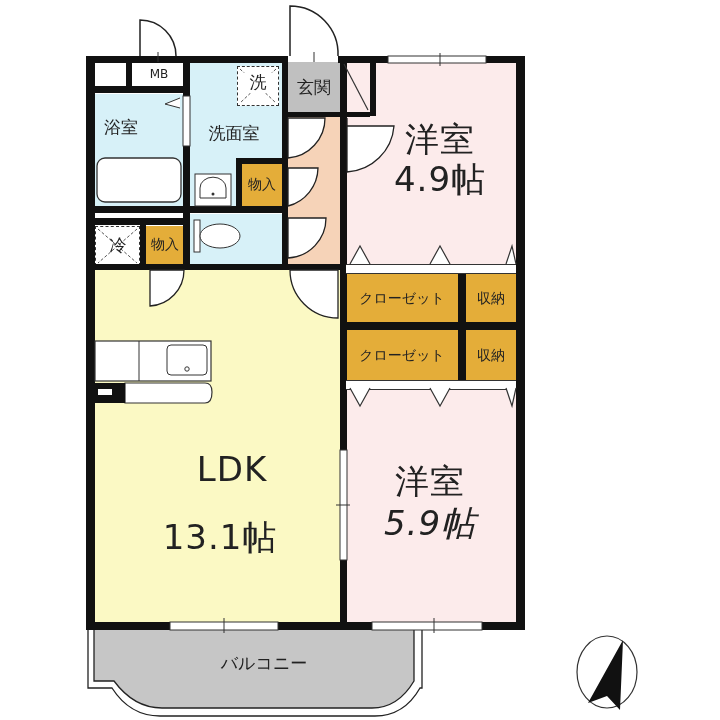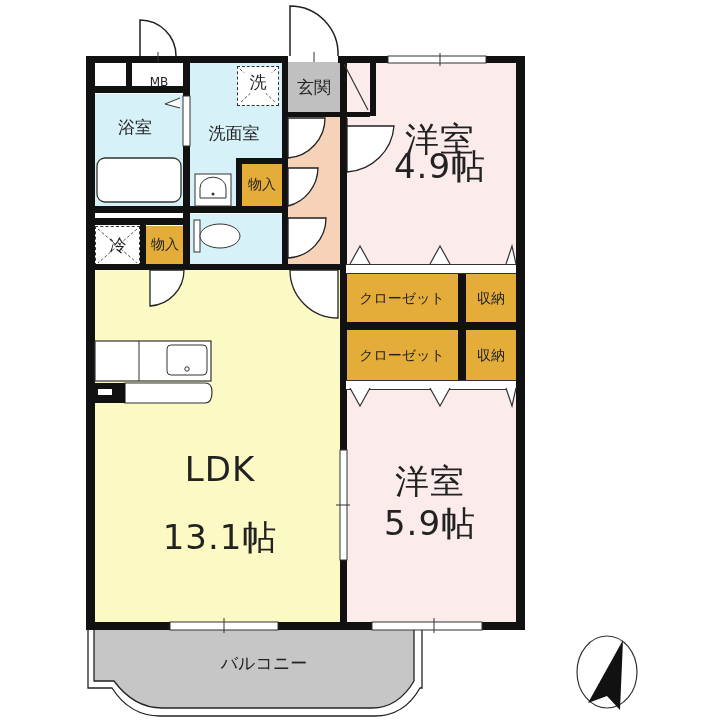--- a/index.html
+++ b/index.html
@@ -125,39 +125,39 @@
   <rect x="95" y="383" width="30" height="20" fill="#111"></rect>
   <rect x="98" y="389" width="14" height="6" fill="#fff"></rect>
 
   <line x1="240" y1="69" x2="276" y2="103" stroke="#555" stroke-dasharray="3,2"></line>
   <line x1="276" y1="69" x2="240" y2="103" stroke="#555" stroke-dasharray="3,2"></line>
 
   <line x1="98" y1="229" x2="137" y2="263" stroke="#555" stroke-dasharray="3,2"></line>
   <line x1="137" y1="229" x2="98" y2="263" stroke="#555" stroke-dasharray="3,2"></line>
 </svg>
 
-<div class="lbl tiny" style="left:135px;top:68px;width:48px;margin-top:8px;">MB</div>
-<div class="lbl med" style="left:100px;top:118px;width:70px;">浴室</div>
+<div class="lbl tiny" style="left:135px;top:68px;width:48px;">MB</div>
+<div class="lbl med" style="left:86px;top:118px;width:70px;">浴室</div>
 <div class="lbl med" style="left:192px;top:124px;width:84px;">洗面室</div>
 <div class="lbl med" style="left:242px;top:73px;width:32px;background:#fff;">洗</div>
 <div class="lbl med" style="left:288px;top:78px;width:52px;">玄関</div>
 <div class="lbl small" style="left:240px;top:176px;width:44px;">物入</div>
 <div class="lbl med" style="left:100px;top:236px;width:36px;">冷</div>
 <div class="lbl small" style="left:143px;top:236px;width:44px;">物入</div>
 
 <div class="lbl big" style="left:370px;top:120px;width:140px;">洋室</div>
-<div class="lbl big" style="left:370px;top:147px;width:140px;">4.9帖</div>
+<div class="lbl big" style="left:370px;top:160px;width:140px;">4.9帖</div>
 
 <div class="lbl small" style="left:346px;top:290px;width:112px;">クローゼット</div>
 <div class="lbl small" style="left:466px;top:290px;width:50px;">収納</div>
 <div class="lbl small" style="left:346px;top:347px;width:112px;">クローゼット</div>
 <div class="lbl small" style="left:466px;top:347px;width:50px;">収納</div>
 
-<div class="lbl big" style="left:140px;top:450px;width:160px;text-align:center;">LDK</div>
+<div class="lbl big" style="left:152px;top:450px;width:160px;text-align:center;">LDK</div>
 <div class="lbl big" style="left:140px;top:518px;width:160px;">13.1帖</div>
 
 <div class="lbl big" style="left:360px;top:462px;width:140px;">洋室</div>
-<div class="lbl big" style="left:360px;top:504px;width:140px;">5.9帖</div>
+<div class="lbl big" style="left:360px;top:504px;width:140px;font-style:italic;">5.9帖</div>
 
 <svg width="720" height="720">
   <ellipse cx="607" cy="672" rx="30" ry="36" fill="#fff" stroke="#333" stroke-width="1.2"></ellipse>
   <path d="M623,640 L620,710 L607,696 L588,703 Z" fill="#111"></path>
 </svg>
 
 </body></html>

